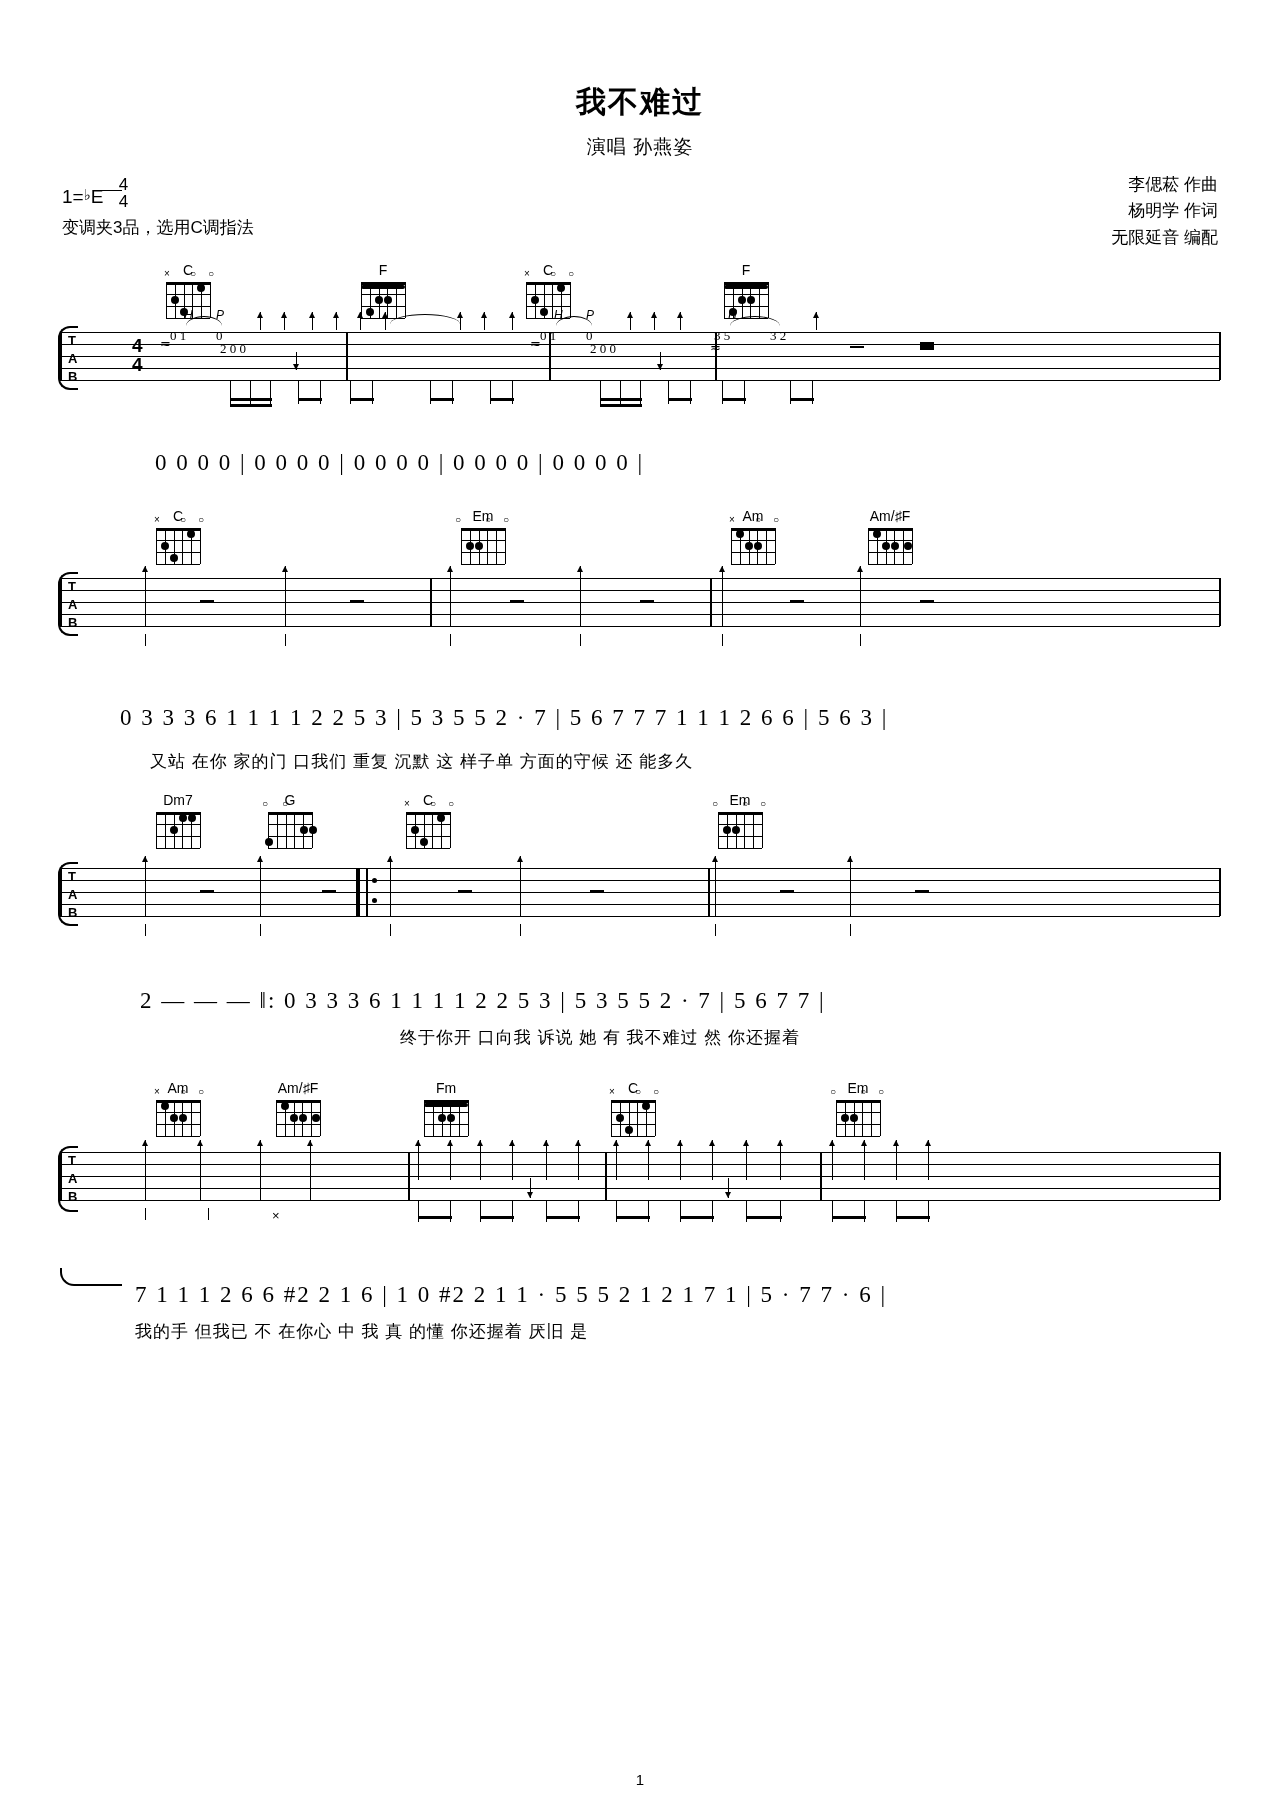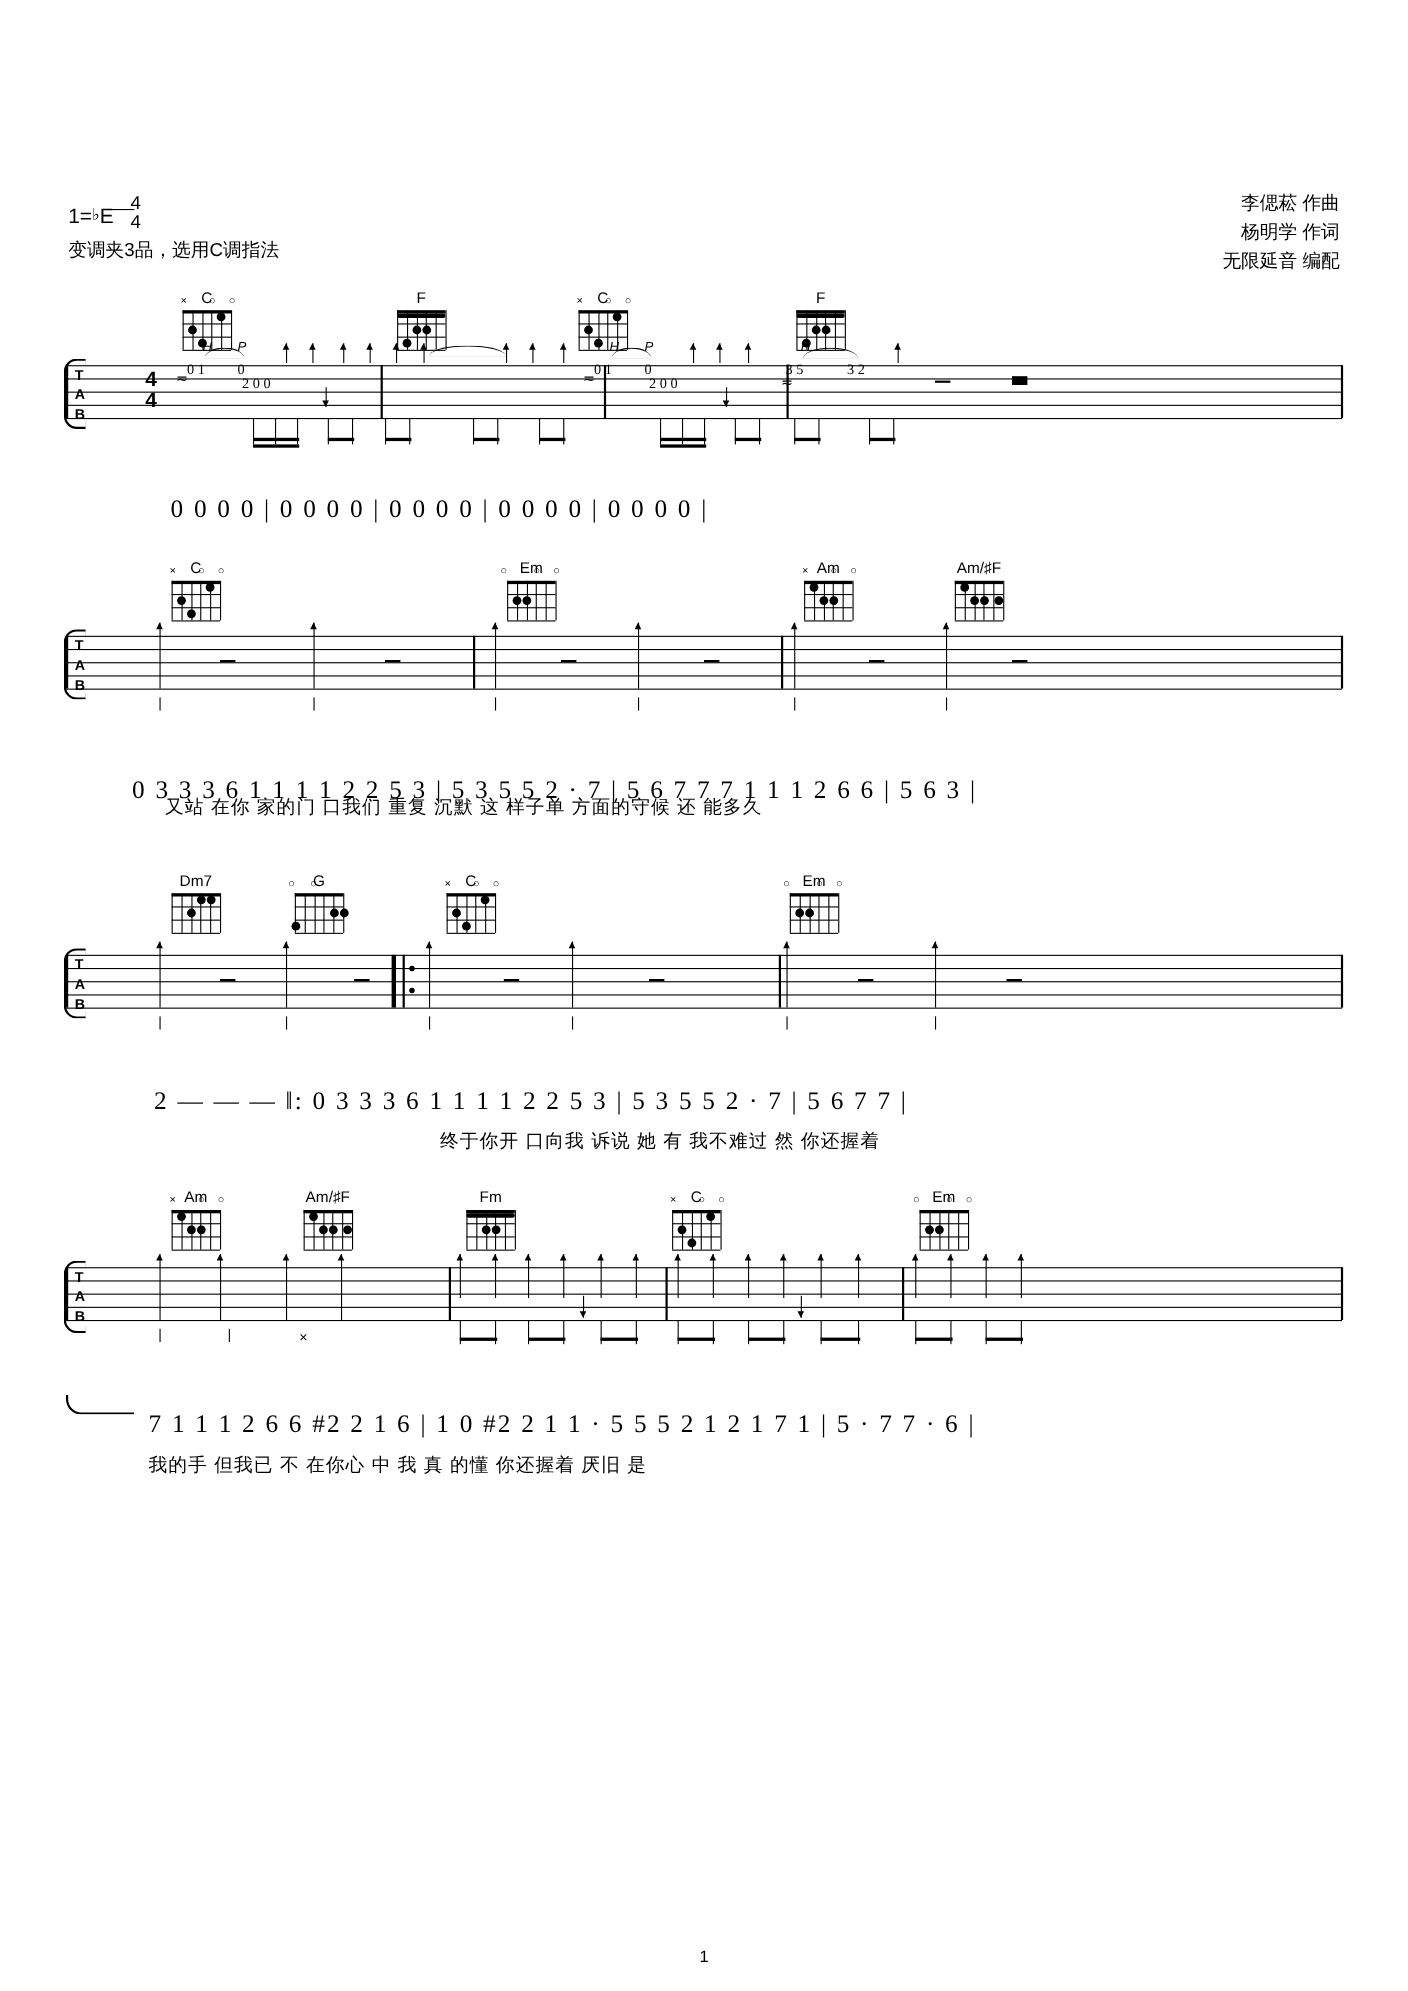--- a/index.html
+++ b/index.html
@@ -76,20 +76,22 @@
   .slur{position:absolute;border-top:1.5px solid #000;border-radius:50%/100% 100% 0 0;height:9px;}
   .dash{position:absolute;height:1.6px;background:#000;}
   .pagenum{position:absolute;bottom:22px;left:0;width:1280px;text-align:center;font-size:15px;}
   .rest{position:absolute;font-size:13px;}
 </style>
 </head>
 <body>
 
 <div class="sheet">
 
+  <div class="title">我不难过</div>
+  <div class="subtitle">演唱 孙燕姿</div>
 
   <div class="keysig">
     <span>1=</span><span class="flat">♭</span><span>E</span>
     <span class="meter">
       <b style="font-size:17px">4</b>
       <b class="bot" style="font-size:17px">4</b>
     </span>
   </div>
   <div style="position:absolute;top:190px;left:100px;width:22px;height:1.4px;background:#000;"></div>
 
@@ -405,21 +407,21 @@
       <div class="tickmark" style="left:225px;top:56px;"></div>
       <div class="tickmark" style="left:390px;top:56px;"></div>
       <div class="tickmark" style="left:520px;top:56px;"></div>
       <div class="tickmark" style="left:662px;top:56px;"></div>
       <div class="tickmark" style="left:800px;top:56px;"></div>
     </div>
     <div class="brace" style="top:572px;height:60px;"></div>
 
     <div class="jianpu" style="top:705px;">
       <div class="jp-notes" style="left:120px;letter-spacing:2px;">0 3 3 3 6 1  1 1 1 2 2 5 3 | 5 3 5 5 2 · 7 | 5 6 7 7  7 1 1 1 2 6  6 | 5 6 3 |</div>
-      <div class="lyrics" style="left:150px;top:17px;letter-spacing:1px;">又站 在你 家的门  口我们  重复 沉默 这  样子单  方面的守候  还   能多久</div>
+      <div class="lyrics" style="left:150px;top:45px;letter-spacing:1px;">又站 在你 家的门  口我们  重复 沉默 这  样子单  方面的守候  还   能多久</div>
     </div>
   </div>
 
   <div class="system" style="top:0;">
 
     <div class="chord" style="left:150px;top:812px;">
       <div class="cname">Dm7</div>
       <div class="grid">
         <div class="h nut" style="top:0"></div>
           <div class="h" style="top:12px"></div>

